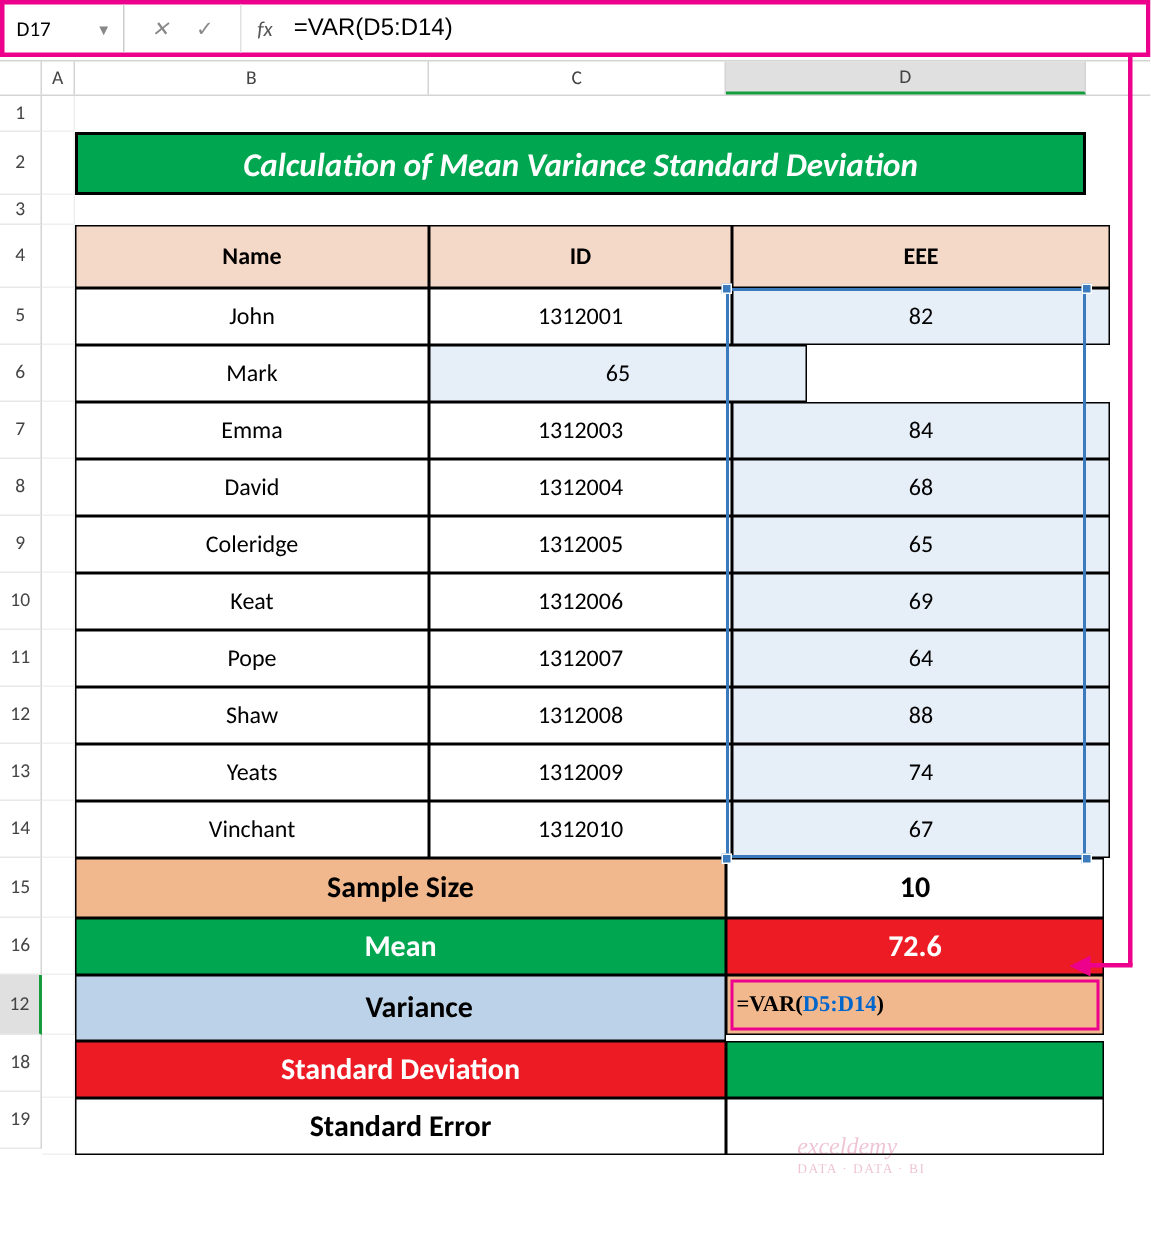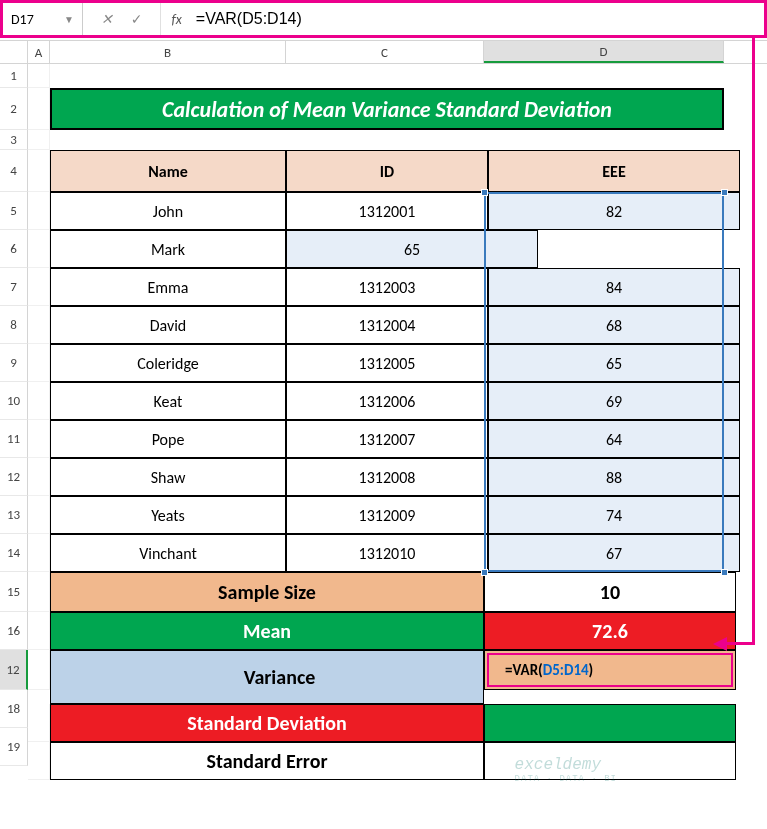--- a/index.html
+++ b/index.html
@@ -142,30 +142,31 @@
       align-items: center;
       justify-content: center;
       font-weight: bold;
       font-size: 20px;
       border: 1px solid #000;
     }
     .sample-size-l { background: #f1b88d; height: 40px; }
     .sample-size-v { background: #fff; font-weight: bold; font-size: 20px; height: 40px; }
     .mean-l { background: #00a650; color: #fff; height: 38px; }
     .mean-v { background: #ed1c24; color: #fff; font-weight: bold; font-size: 20px; height: 38px; }
-    .var-l { background: #bcd2e8; height: 54px; padding-left: 25px; }
+    .var-l { background: #bcd2e8; height: 44px; padding-left: 25px; }
     .var-v { background: #f1b88d; height: 40px; padding: 2px; }
     .var-edit {
       width: 100%; height: 100%;
       border: 2px solid #ec008c;
       background: #f1b88d;
       display: flex;
       align-items: center;
-      padding: 0 16px;
+      padding: 0 2px;
       font-size: 15px;
+      font-family: Liberation Serif, serif;
     }
     .var-edit .ref { color: #0066cc; }
     .sd-l { background: #ed1c24; color: #fff; height: 38px; }
     .sd-v { background: #00a650; height: 38px; }
     .se-l { background: #fff; height: 38px; }
     .se-v { background: #fff; height: 38px; }
     .sel-border {
       position: absolute;
       border: 2px solid #3a7abd;
       pointer-events: none;
@@ -189,23 +190,23 @@
       border-right: 14px solid #ec008c;
       z-index: 5;
     }
     .watermark {
       position: absolute;
       bottom: 45px;
       right: 150px;
       opacity: 0.25;
       font-size: 16px;
       font-style: italic;
-      color: #0f766e;
+      color: #be185d;
       pointer-events: none;
-      font-family: Liberation Mono, monospace;
+      font-family: Liberation Serif, serif;
     }
     .watermark .sub { font-size: 9px; letter-spacing: 1px; font-style: normal; display: block; }
   </style>
 </head>
 <body>
 
 <div class="formula-bar">
   <div class="name-box">
     <span>D17</span>
     <span class="dd">▼</span>

